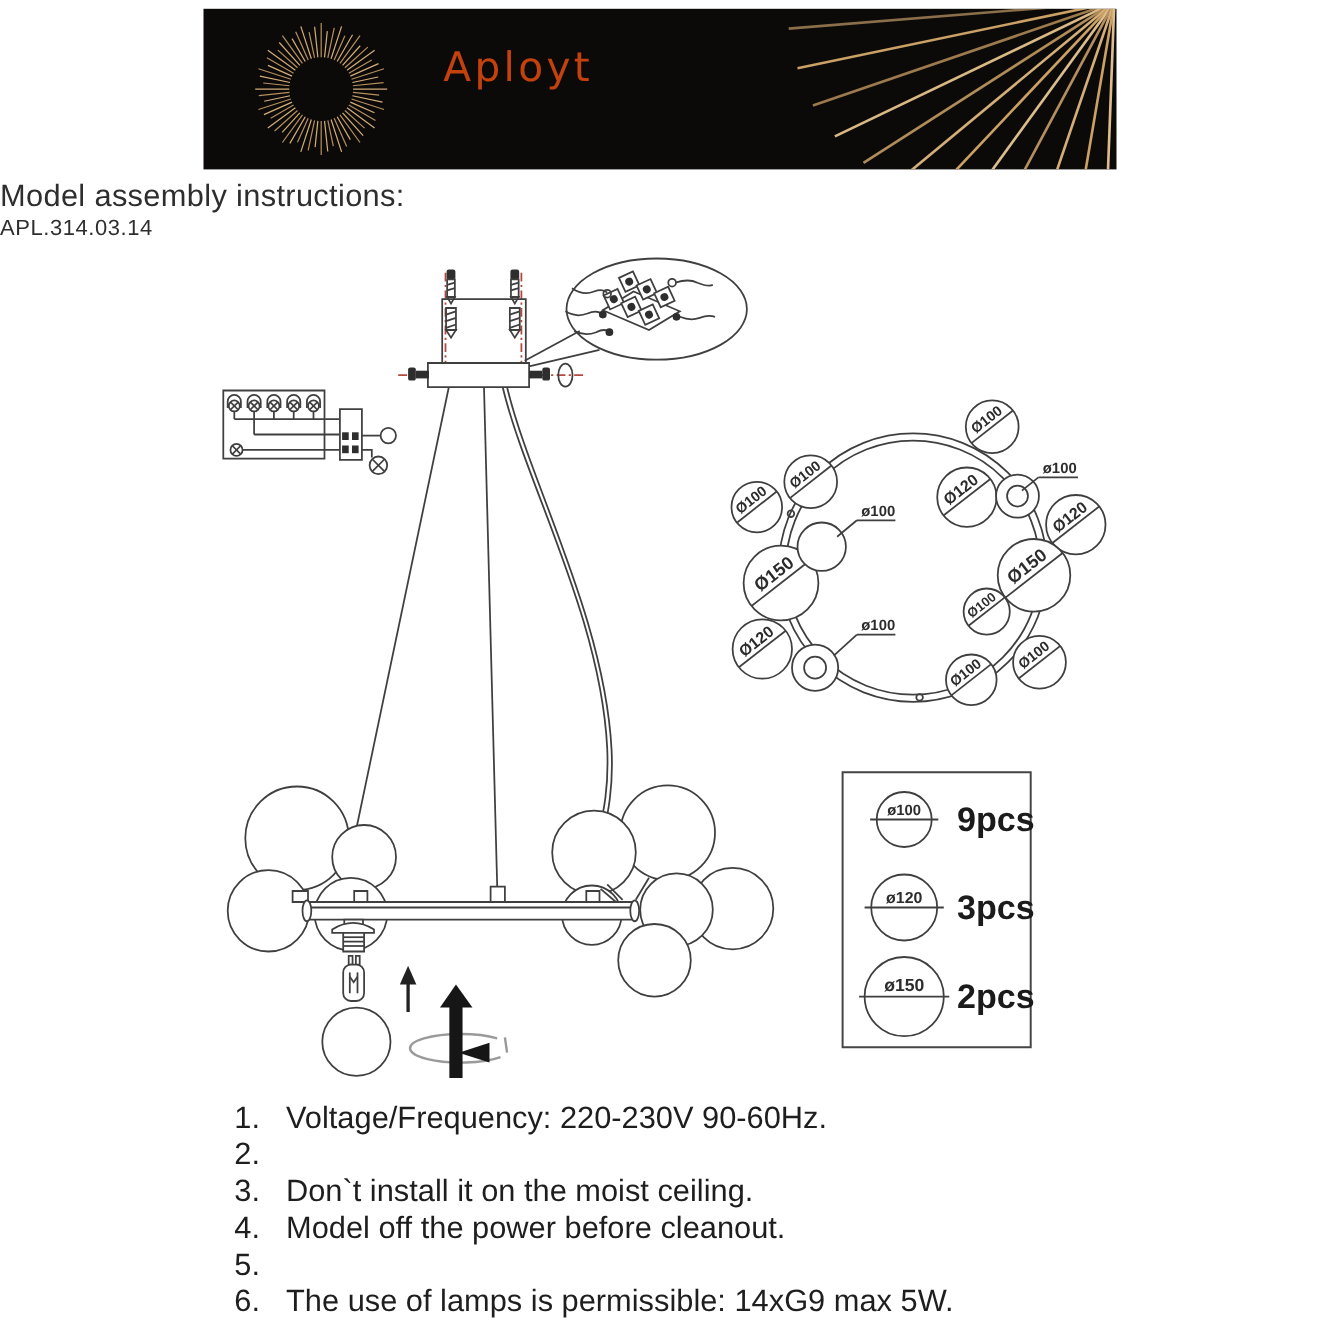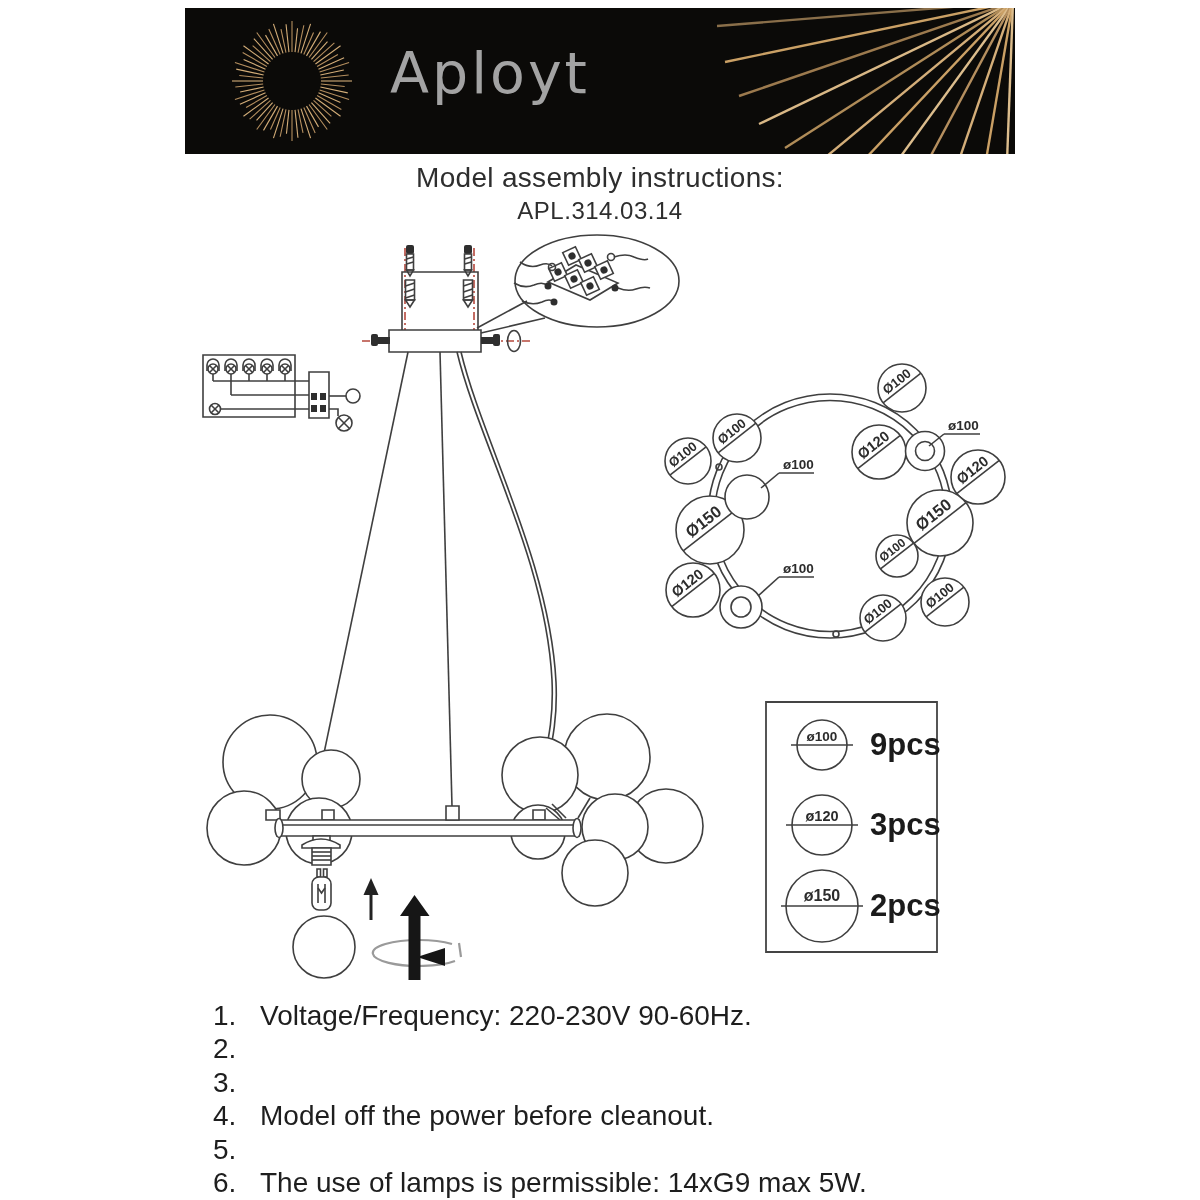--- a/index.html
+++ b/index.html
@@ -1,27 +1,27 @@
 <!DOCTYPE html>
 <html><head>
 <meta charset="utf-8">
 <style>
   html,body{margin:0;padding:0;background:#fff;}
   .page{position:relative;width:1200px;height:1200px;background:#ffffff;overflow:hidden;
         font-family:"Liberation Sans",sans-serif;}
   
   .header{position:absolute;left:185px;top:8px;width:830px;height:146px;background:#0b0a08;overflow:hidden;}
   .sunburst{position:absolute;left:42px;top:8px;}
-  .brand{position:absolute;left:205px;top:32px;font-size:57px;letter-spacing:3px;color:#a3a3a3;
+  .brand{position:absolute;left:218px;top:32px;font-size:37px;letter-spacing:3px;color:#c2410c;
          font-family:"DejaVu Sans",sans-serif;font-weight:400;}
   .corner-rays{position:absolute;right:0;top:0;}
   
-  .title-block{position:absolute;left:0;top:162px;width:1200px;text-align:center;color:#2e2e2e;}
+  .title-block{position:absolute;left:0;top:162px;width:1200px;text-align:left;color:#2e2e2e;}
   .title-line1{font-size:28px;letter-spacing:.3px;}
-  .title-line2{font-size:24px;margin-top:3px;letter-spacing:.5px;}
+  .title-line2{font-size:20px;margin-top:3px;letter-spacing:.5px;}
   
   .diagram{position:absolute;left:0;top:0;}
   .diagram *{vector-effect:non-scaling-stroke;}
   .ln{stroke:#3f3f3f;stroke-width:1.6;fill:none;}
   .lnw{stroke:#3f3f3f;stroke-width:1.6;fill:#ffffff;}
   .red{stroke:#b5483d;stroke-width:1.6;fill:none;stroke-dasharray:8 3 2 3;}
   .fillb{fill:#2e2e2e;stroke:none;}
   .dlabel{font-weight:600;fill:#2c2c2c;font-family:"Liberation Sans",sans-serif;}
   .count{font-weight:700;font-size:31px;fill:#1b1b1b;font-family:"Liberation Sans",sans-serif;}
   
@@ -451,20 +451,21 @@
   <div class="instructions">
     <div class="inst-row">
       <span class="inst-num">1.</span>
       <span>Voltage/Frequency: 220-230V 90-60Hz.</span>
     </div>
     <div class="inst-row">
       <span class="inst-num">2.</span>
     </div>
     <div class="inst-row">
       <span class="inst-num">3.</span>
+      <span>Don`t install it on the moist ceiling.</span>
     </div>
     <div class="inst-row">
       <span class="inst-num">4.</span>
       <span>Model off the power before cleanout.</span>
     </div>
     <div class="inst-row">
       <span class="inst-num">5.</span>
     </div>
     <div class="inst-row">
       <span class="inst-num">6.</span>

